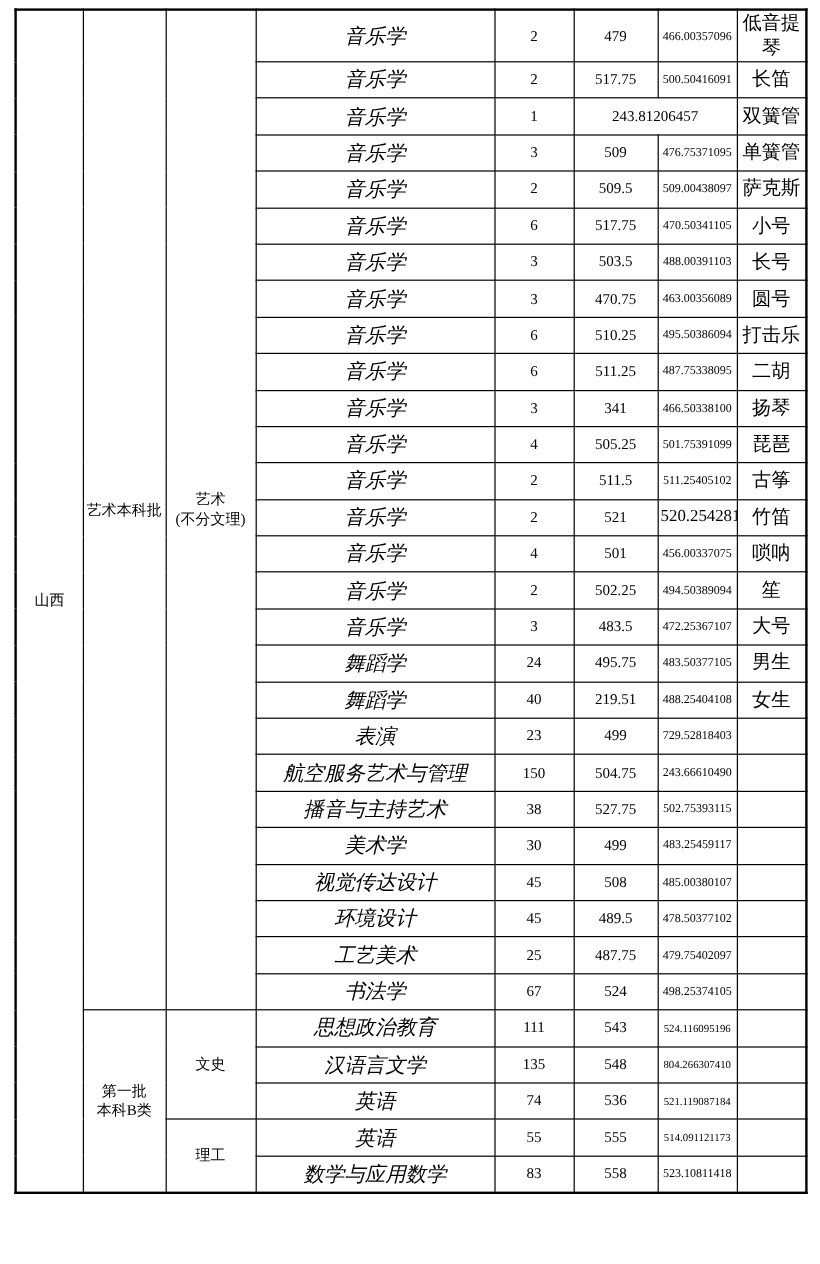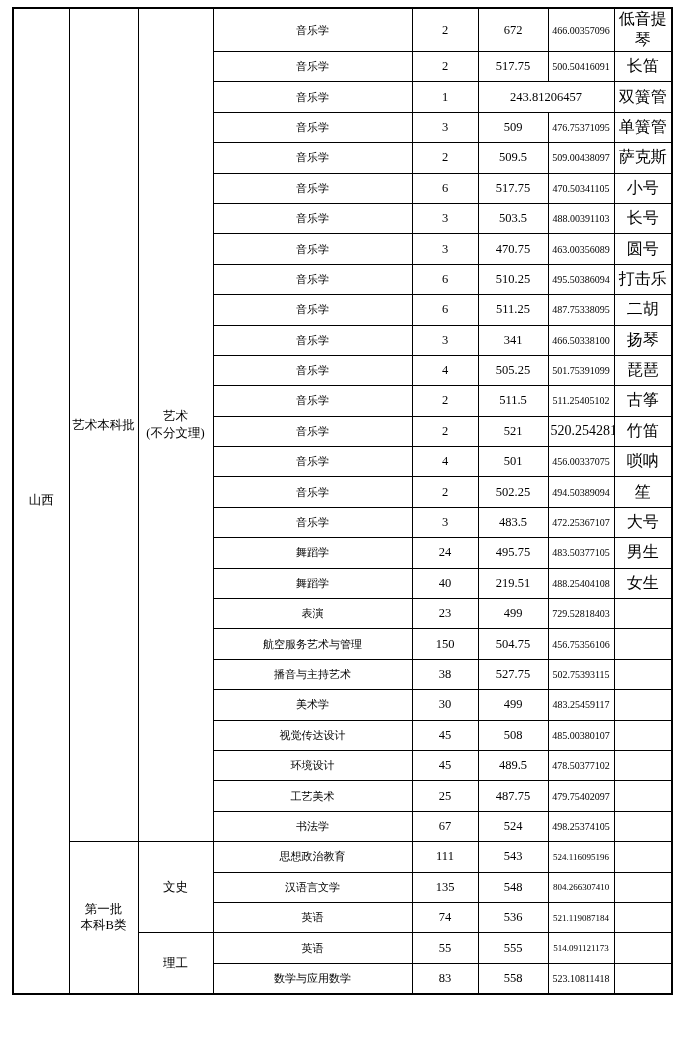--- a/index.html
+++ b/index.html
@@ -29,21 +29,21 @@
     padding: 0 2px;
     overflow: hidden;
     background: #ffffff;
   }
   table.score-table tr { height: 30.4px; }
   td.lead {
     font-size: 12.5px;
     line-height: 1.35;
     white-space: pre-line;
   }
-  td.major { font-size: 11px; }
+  td.major { font-size: 17px; font-style: italic; }
   td.num   { font-size: 12.5px; }
   td.rank  { font-size: 9px; letter-spacing: 0; }
   td.rank-lg { font-size: 10px; }
   td.rank-xl { font-size: 14px; }
   td.note  { font-size: 16px; }
 </style>
 </head>
 <body>
 
 <div class="table-wrap">
@@ -59,21 +59,21 @@
       <col style="width:58px">
     </colgroup>
     <tbody id="table-body">
         <tr>
           <td class="lead" rowspan="32">山西</td>
           <td class="lead" rowspan="27">艺术本科批</td>
           <td class="lead" rowspan="27">艺术
 (不分文理)</td>
           <td class="major">音乐学</td>
           <td class="num">2</td>
-          <td class="num">672</td>
+          <td class="num">479</td>
           <td class="rank rank-lg">466.00357096</td>
           <td class="note">低音提琴</td>
         </tr>
         <tr>
           <td class="major">音乐学</td>
           <td class="num">2</td>
           <td class="num">517.75</td>
           <td class="rank rank-lg">500.50416091</td>
           <td class="note">长笛</td>
         </tr>
@@ -199,21 +199,21 @@
           <td class="major">表演</td>
           <td class="num">23</td>
           <td class="num">499</td>
           <td class="rank rank-lg">729.52818403</td>
           <td class="note"></td>
         </tr>
         <tr>
           <td class="major">航空服务艺术与管理</td>
           <td class="num">150</td>
           <td class="num">504.75</td>
-          <td class="rank rank-lg">456.75356106</td>
+          <td class="rank rank-lg">243.66610490</td>
           <td class="note"></td>
         </tr>
         <tr>
           <td class="major">播音与主持艺术</td>
           <td class="num">38</td>
           <td class="num">527.75</td>
           <td class="rank rank-lg">502.75393115</td>
           <td class="note"></td>
         </tr>
         <tr>

